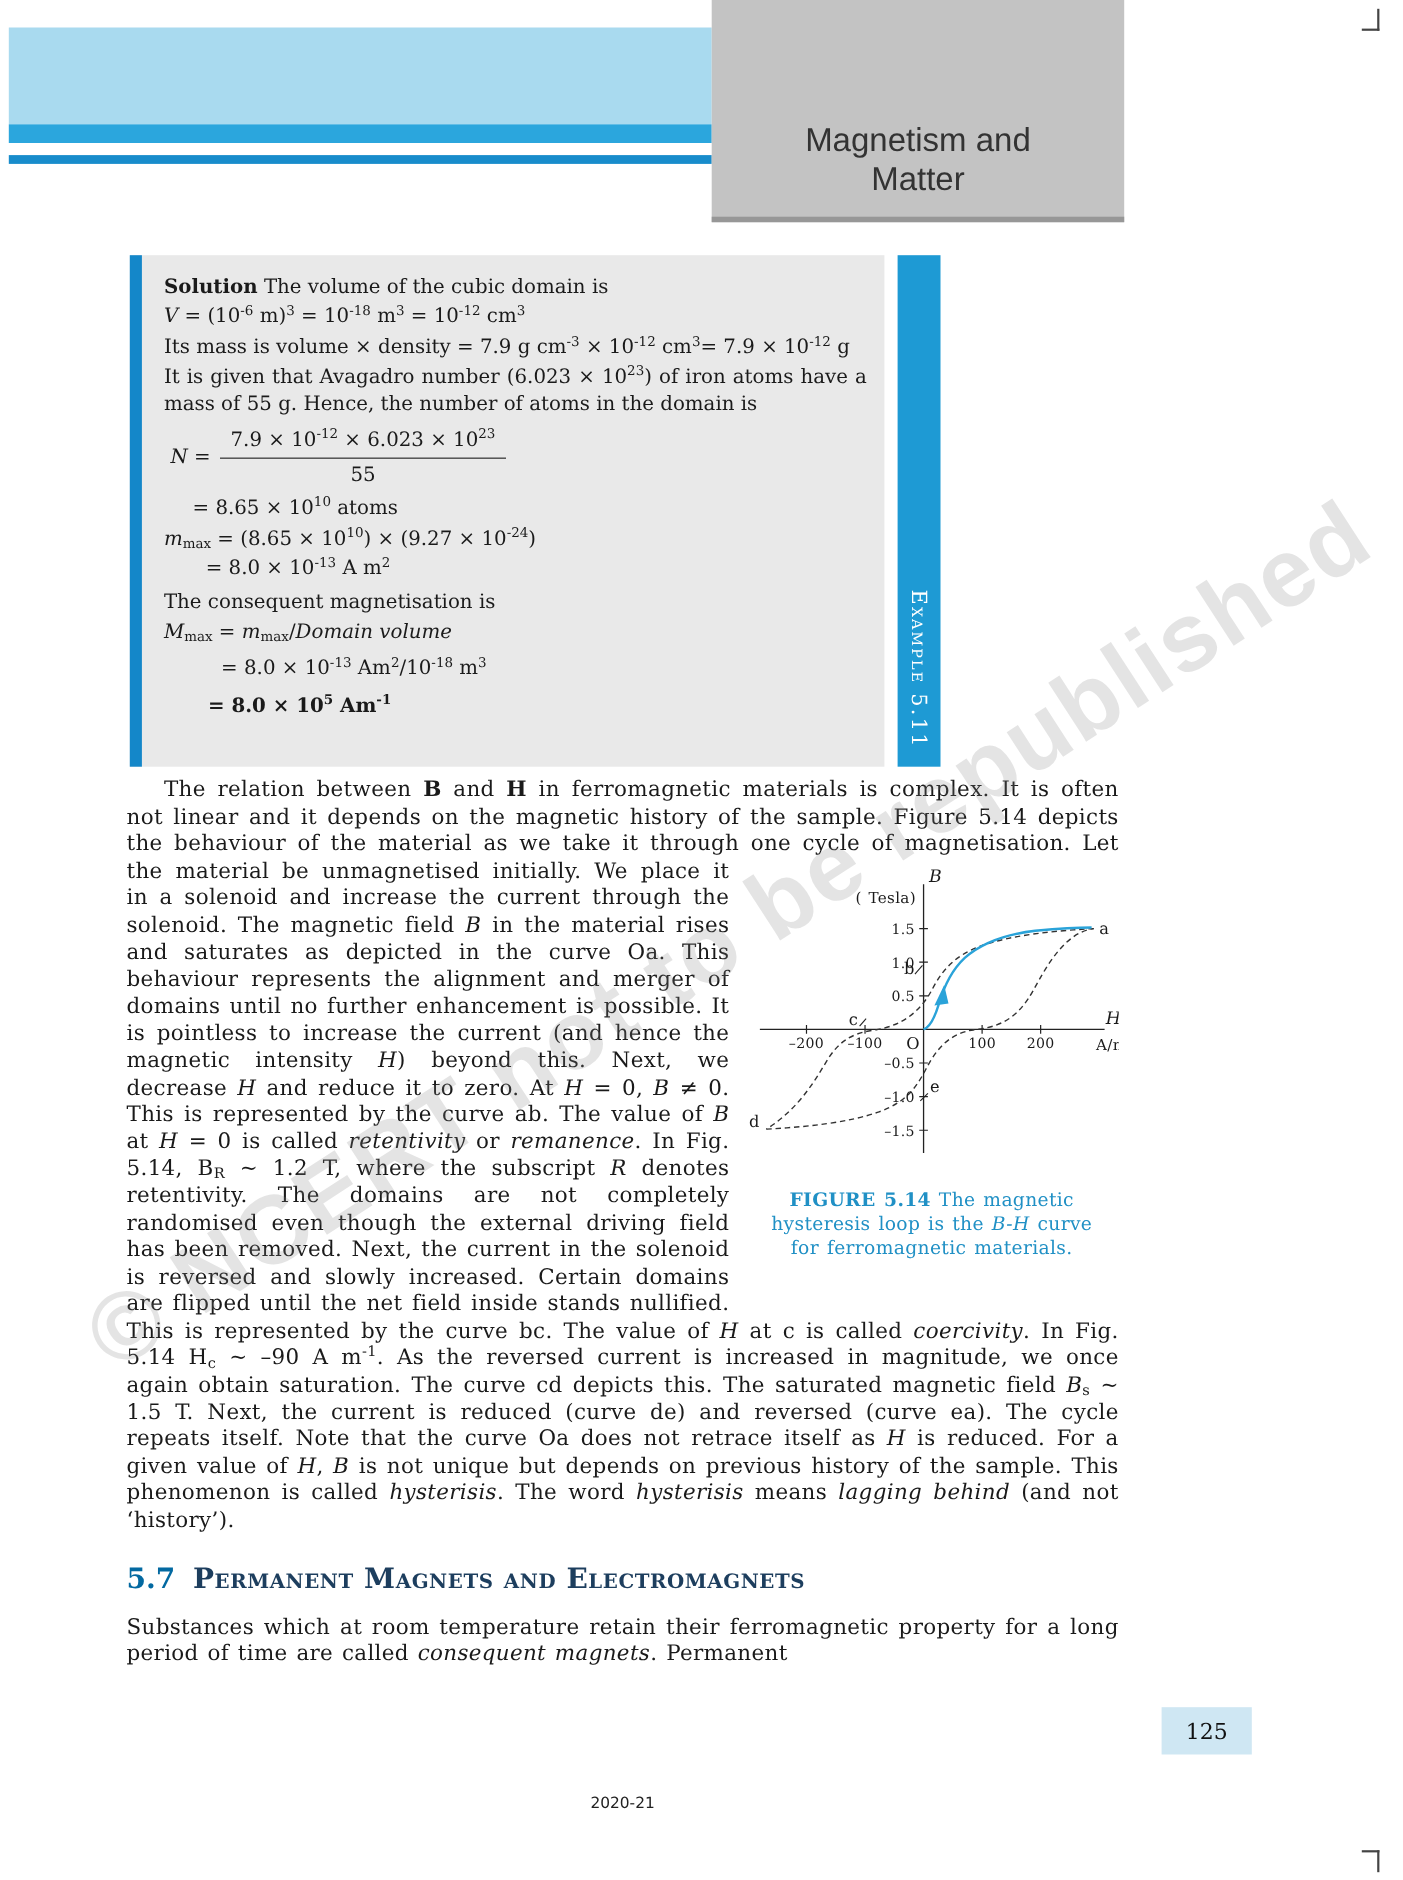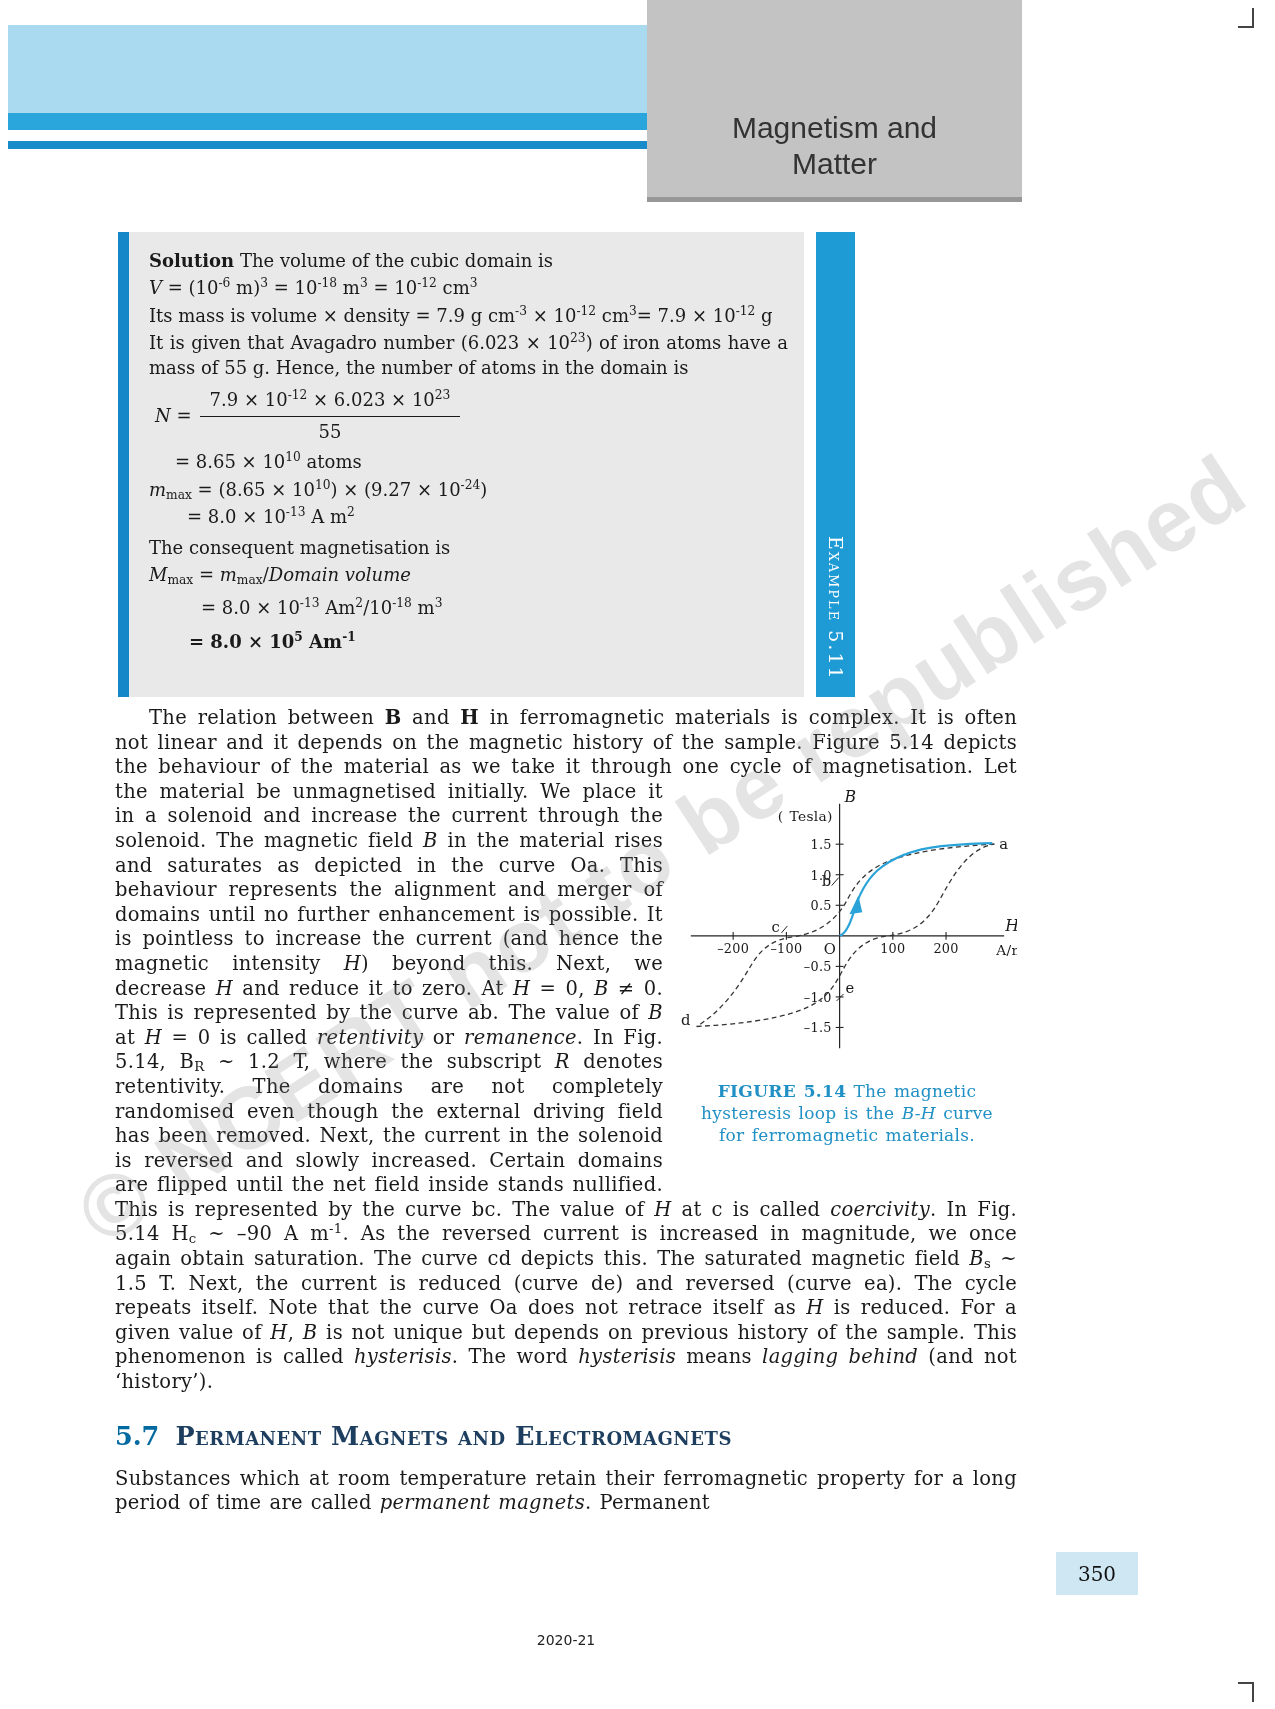--- a/index.html
+++ b/index.html
@@ -168,22 +168,22 @@
           <text x="149" y="168" class="t15">O</text>
         </svg>
           <span class="fig-caption"><span class="seg-b">FIGURE 5.14</span> The magnetic hysteresis loop is the <span class="seg-i">B-H</span> curve for ferromagnetic materials.</span>
         </span><span>place it in a solenoid and increase the current through the solenoid. The magnetic field <span class="seg-i">B</span> in the material rises and saturates as depicted in the curve Oa. This behaviour represents the alignment and merger of domains until no further enhancement is possible. It is pointless to increase the current (and hence the magnetic intensity <span class="seg-i">H</span>) beyond this. Next, we decrease <span class="seg-i">H</span> and reduce it to zero. At <span class="seg-i">H</span> = 0, <span class="seg-i">B</span> ≠ 0. This is represented by the curve ab. The value of <span class="seg-i">B</span> at <span class="seg-i">H</span> = 0 is called <span class="seg-i">retentivity</span> or <span class="seg-i">remanence</span>. In Fig. 5.14, B<sub>R</sub> ~ 1.2 T, where the subscript <span class="seg-i">R</span> denotes retentivity. The domains are not completely randomised even though the external driving field has been removed. Next, the current in the solenoid is reversed and slowly increased. Certain domains are flipped until the net field inside stands nullified. This is represented by the curve bc. The value of <span class="seg-i">H</span> at c is called <span class="seg-i">coercivity</span>. In Fig. 5.14 H<sub>c</sub> ~ –90 A m<sup>-1</sup>. As the reversed current is increased in magnitude, we once again obtain saturation. The curve cd depicts this. The saturated magnetic field <span class="seg-i">B</span><sub>s</sub> ~ 1.5 T. Next, the current is reduced (curve de) and reversed (curve ea). The cycle repeats </span><span>itself. Note that the curve Oa does not retrace itself as <span class="seg-i">H</span> is reduced. For a given value of <span class="seg-i">H</span>, <span class="seg-i">B</span> is not unique but depends on previous history of the sample. This phenomenon is called <span class="seg-i">hysterisis</span>. The word <span class="seg-i">hysterisis</span> means <span class="seg-i">lagging behind</span> (and not ‘history’).</span>
     </div>
 
     <h2 class="section-heading">
       <span class="num">5.7</span><span class="title">Permanent Magnets and Electromagnets</span>
     </h2>
 
-    <div class="closing">Substances which at room temperature retain their ferromagnetic property for a long period of time are called <span class="seg-i">permanent magnets</span>. Permanent</div>
+    <div class="closing">Substances which at room temperature retain their ferromagnetic property for a long period of time are called <span class="seg-i">consequent magnets</span>. Permanent</div>
   </div>
 
   <div class="page-number">
-    <span>350</span>
+    <span>125</span>
   </div>
   <div class="footer">2020-21</div>
 
   <div class="watermark">© NCERT not to be republished</div>
 </div>
 
 </body></html>

